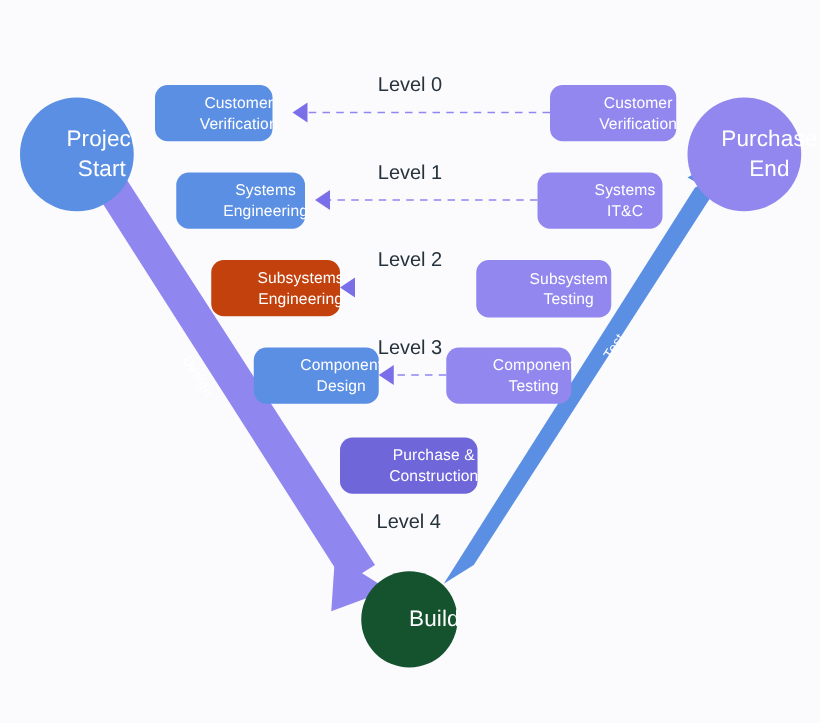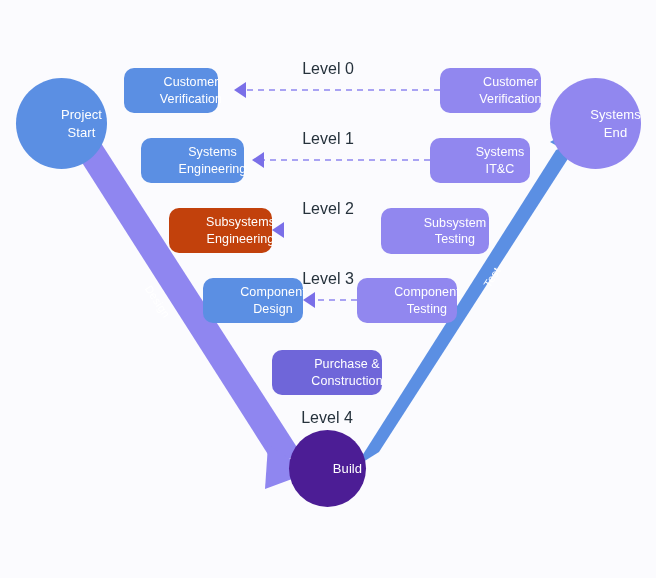--- a/index.html
+++ b/index.html
@@ -39,21 +39,21 @@
     line-height: 1.32;
     letter-spacing: 0.1px;
     padding-left: 40px;
   }
   .box {
     border-radius: 10px;
     font-size: 12.5px;
   }
   .circle {
     border-radius: 50%;
-    font-size: 13px;
+    font-size: 18px;
   }
   .level-label {
     position: absolute;
     color: #26323c;
     font-size: 16px;
     text-align: center;
     white-space: nowrap;
   }
   .edge-label {
     position: absolute;
@@ -102,24 +102,24 @@
       <line x1="357" y1="300" x2="305" y2="300" stroke="#8f86f0" stroke-width="1.3" stroke-dasharray="6 5"></line>
       <path d="M 303 300 L 315 292 L 315 308 Z" fill="#7a6fe8"></path>
     </g>
   </svg>
 
   <div class="node circle" style="left:16px; top:78px; width:91px; height:91px; background:#5b8fe3;">
     <span>Project Start</span>
   </div>
 
   <div class="node circle" style="left:550px; top:78px; width:91px; height:91px; background:#9187ef;">
-    <span>Systems End</span>
+    <span>Purchase End</span>
   </div>
 
-  <div class="node circle" style="left:289px; top:430px; width:77px; height:77px; background:#4c1d95;">
+  <div class="node circle" style="left:289px; top:457px; width:77px; height:77px; background:#14532d;">
     <span>Build</span>
   </div>
 
   <div class="level-label" style="left:278px; top:60px; width:100px;">Level 0</div>
 
   <div class="node box" style="left:124px; top:68px; width:94px; height:45px; background:#5b8fe3;">
     <span class="line1">Customer</span>
     <span class="line2">Verification</span>
   </div>
 

